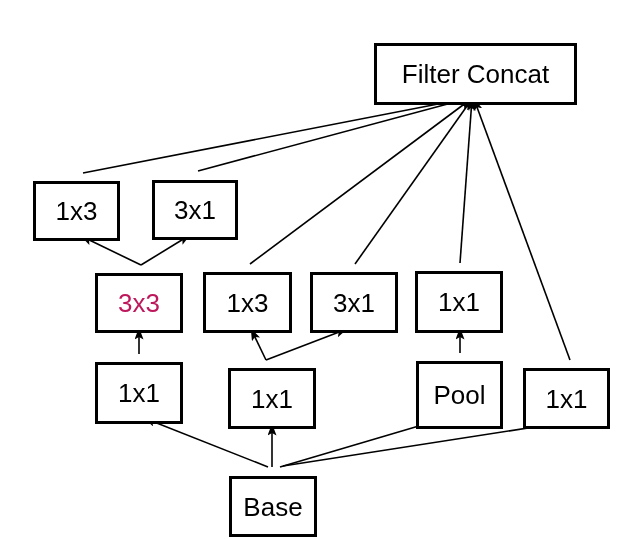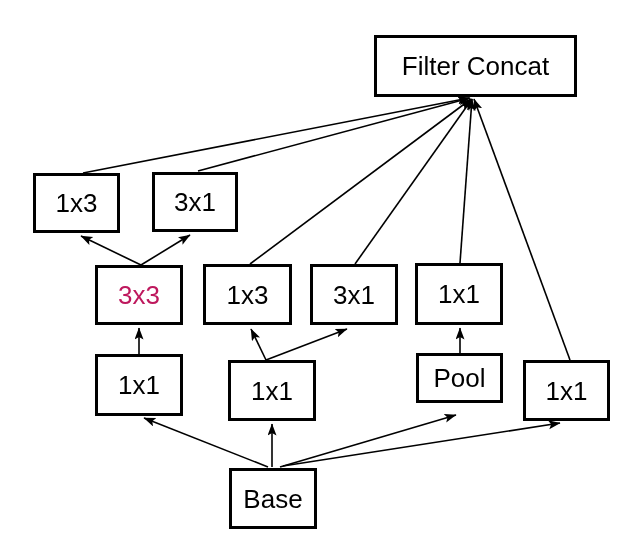--- a/index.html
+++ b/index.html
@@ -34,20 +34,21 @@
     box-sizing: border-box;
     border: 3px solid #000000;
     background: #ffffff;
     display: flex;
     align-items: center;
     justify-content: center;
     font-size: 26px;
     line-height: 1;
     color: #000000;
     white-space: nowrap;
+    margin-top: 8px;
   }
 </style>
 </head>
 <body>
 
 <div class="canvas" style="width: 642px; height: 539px; background: rgb(255, 255, 255);">
   <svg class="edges" xmlns="http://www.w3.org/2000/svg" viewBox="0 0 642 539">
     <defs>
       <marker id="arrowhead" markerWidth="13" markerHeight="10" refX="11.5" refY="4.5" orient="auto" markerUnits="userSpaceOnUse">
         <path d="M0,0 L12,4.5 L0,9 L2.6,4.5 Z" fill="#000000"></path>
@@ -93,21 +94,21 @@
       </div>
       <div class="node" style="left: 415px; top: 263px; width: 88px; height: 62px; border-color: rgb(0, 0, 0); background: rgb(255, 255, 255); color: rgb(0, 0, 0);">
         <span>1x1</span>
       </div>
       <div class="node" style="left: 95px; top: 354px; width: 88px; height: 62px; border-color: rgb(0, 0, 0); background: rgb(255, 255, 255); color: rgb(0, 0, 0);">
         <span>1x1</span>
       </div>
       <div class="node" style="left: 228px; top: 360px; width: 88px; height: 61px; border-color: rgb(0, 0, 0); background: rgb(255, 255, 255); color: rgb(0, 0, 0);">
         <span>1x1</span>
       </div>
-      <div class="node" style="left: 416px; top: 353px; width: 87px; height: 50px; border-color: rgb(0, 0, 0); background: rgb(255, 255, 255); color: rgb(0, 0, 0);">
+      <div class="node" style="left: 416px; top: 353px; width: 87px; height: 68px; border-color: rgb(0, 0, 0); background: rgb(255, 255, 255); color: rgb(0, 0, 0);">
         <span>Pool</span>
       </div>
       <div class="node" style="left: 523px; top: 360px; width: 87px; height: 61px; border-color: rgb(0, 0, 0); background: rgb(255, 255, 255); color: rgb(0, 0, 0);">
         <span>1x1</span>
       </div>
       <div class="node" style="left: 229px; top: 468px; width: 88px; height: 61px; border-color: rgb(0, 0, 0); background: rgb(255, 255, 255); color: rgb(0, 0, 0);">
         <span>Base</span>
       </div>
     </div>
 </div>

